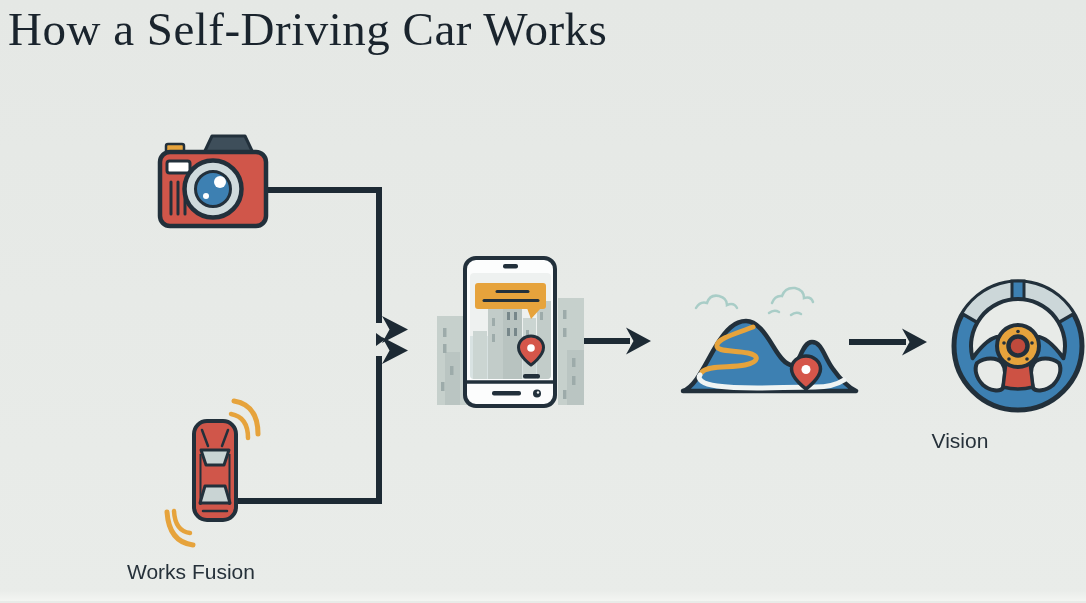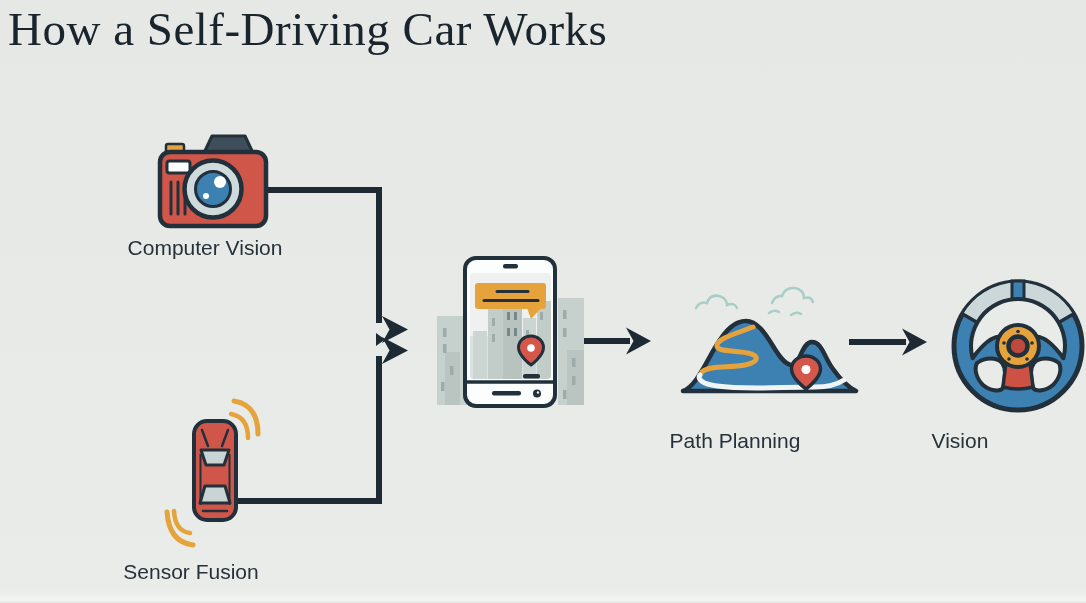--- a/index.html
+++ b/index.html
@@ -181,19 +181,17 @@
         <circle cx="1018" cy="331.5" r="1.8"></circle>
         <circle cx="1004" cy="343" r="1.8"></circle>
         <circle cx="1032" cy="343" r="1.8"></circle>
         <circle cx="1009" cy="359" r="1.8"></circle>
         <circle cx="1027" cy="359" r="1.8"></circle>
       </g>
       <circle cx="1018" cy="346" r="9.5" fill="#bf4a3c" stroke="#22303b" stroke-width="4.5"></circle>
     </g>
   </svg>
 
-  <div class="node-label lbl-cv">Computer Vision</div>
-  <div class="node-label lbl-sf">Sensor Fusion</div>
-  <div class="node-label lbl-pp">Path Planning</div>
+  <div class="node-label lbl-sf">Works Fusion</div>
   <div class="node-label lbl-ctl">Vision</div>
 
   <div class="bottom-strip"></div>
 </div>
 
 </body></html>

